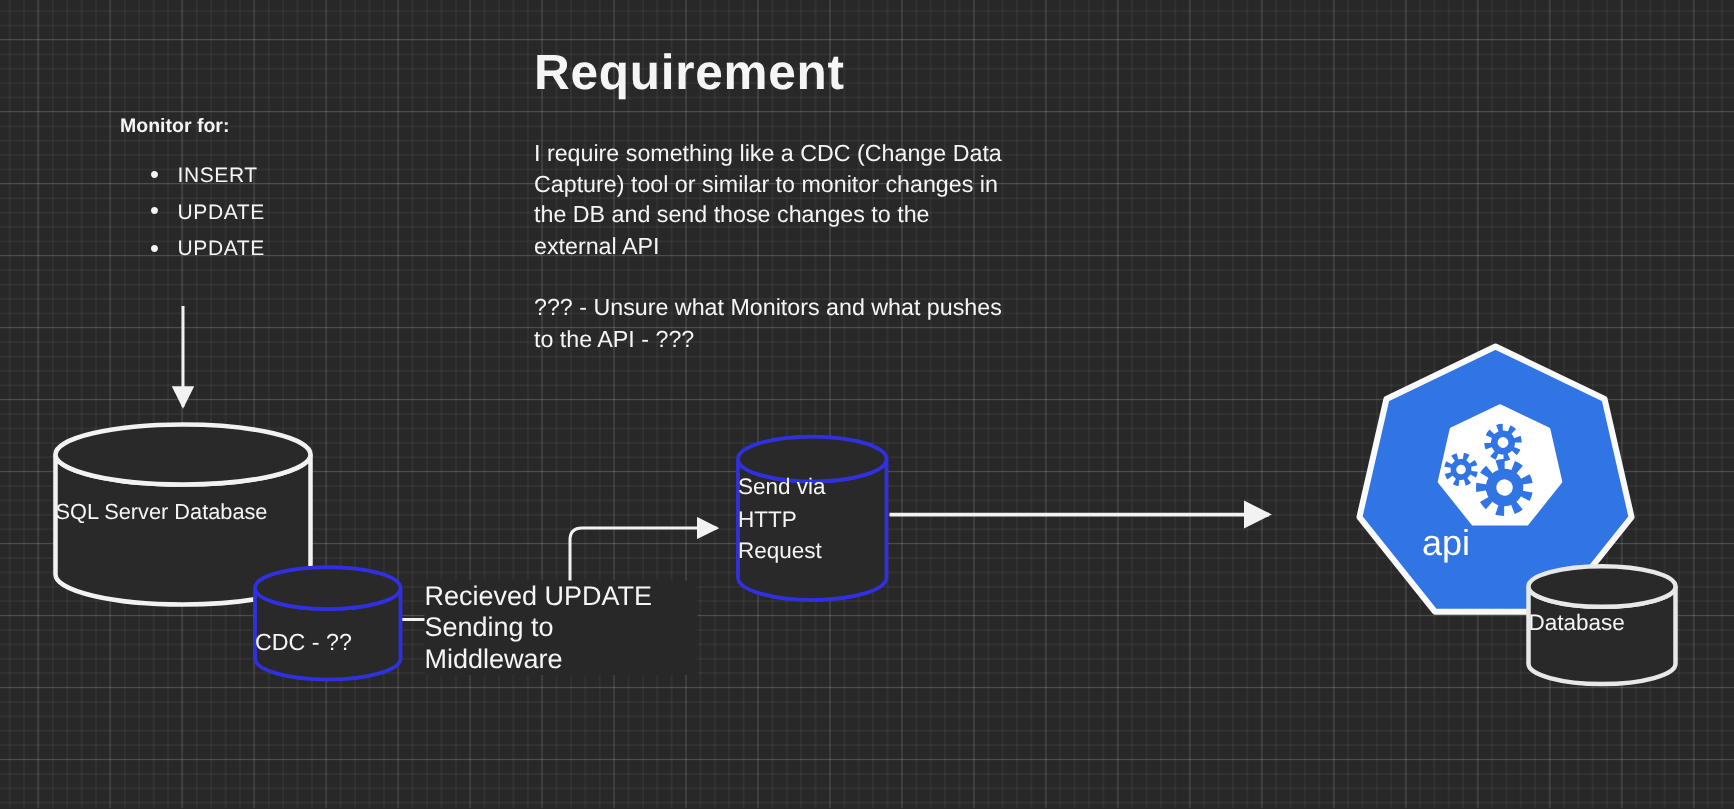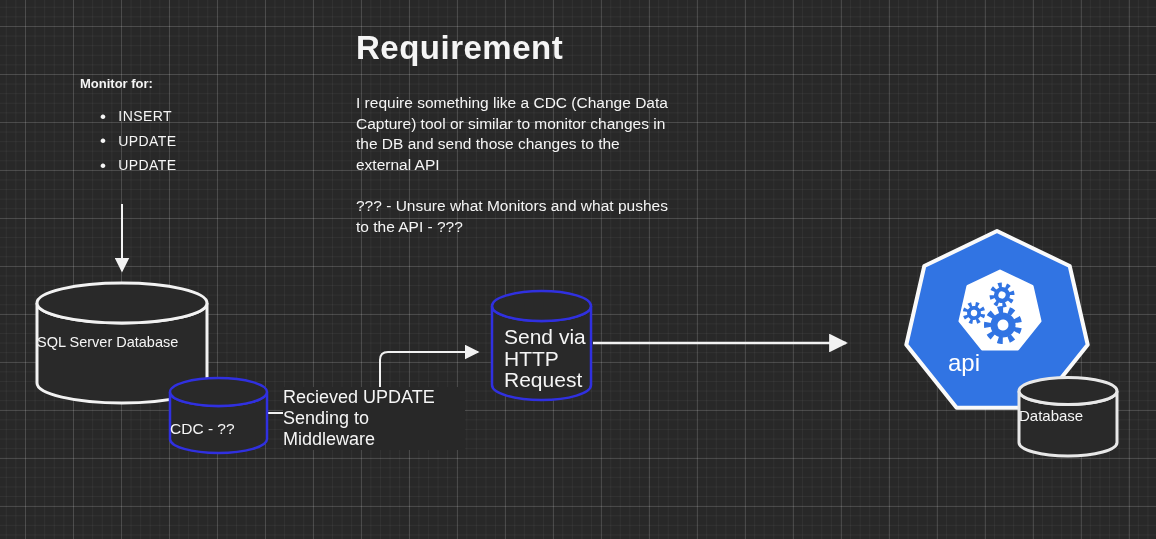--- a/index.html
+++ b/index.html
@@ -24,21 +24,21 @@
   .preline{white-space:pre-line;}
   #title{left:356px;top:29px;font-size:33px;font-weight:700;letter-spacing:0.5px;}
   #notes{left:356px;top:93px;width:360px;font-size:15.5px;line-height:20.6px;}
   #notes .para + .para{margin-top:20.6px;}
   #monitor-heading{left:80px;top:76px;font-size:13px;font-weight:700;}
   #monitor-list{position:absolute;left:100px;top:104px;margin:0;padding:0;list-style:none;}
   #monitor-list li{display:flex;align-items:center;height:24.5px;font-size:14px;letter-spacing:0.4px;}
   #monitor-list li .bullet{font-size:17px;margin-right:12px;line-height:1;}
   #sql-label{left:37px;top:334px;width:170px;font-size:14.5px;}
   #cdc-label{left:170px;top:420px;width:118px;font-size:15.5px;}
-  #http-label{left:492px;top:326px;width:99px;font-size:21px;line-height:21.5px;margin-left:12px;}
+  #http-label{left:492px;top:314px;width:99px;font-size:15px;line-height:21.5px;}
   #edge-label{left:283px;top:387px;width:182px;font-size:18px;line-height:21px;background:#282828;}
   #api-label{left:948px;top:349px;width:104px;font-size:24px;color:#ffffff;}
   #extdb-label{left:1019px;top:407px;width:98px;font-size:15px;}
 </style>
 </head>
 <body>
 
 <div id="canvas">
 
   <svg id="diagram" width="1156" height="539" viewBox="0 0 1156 539">

